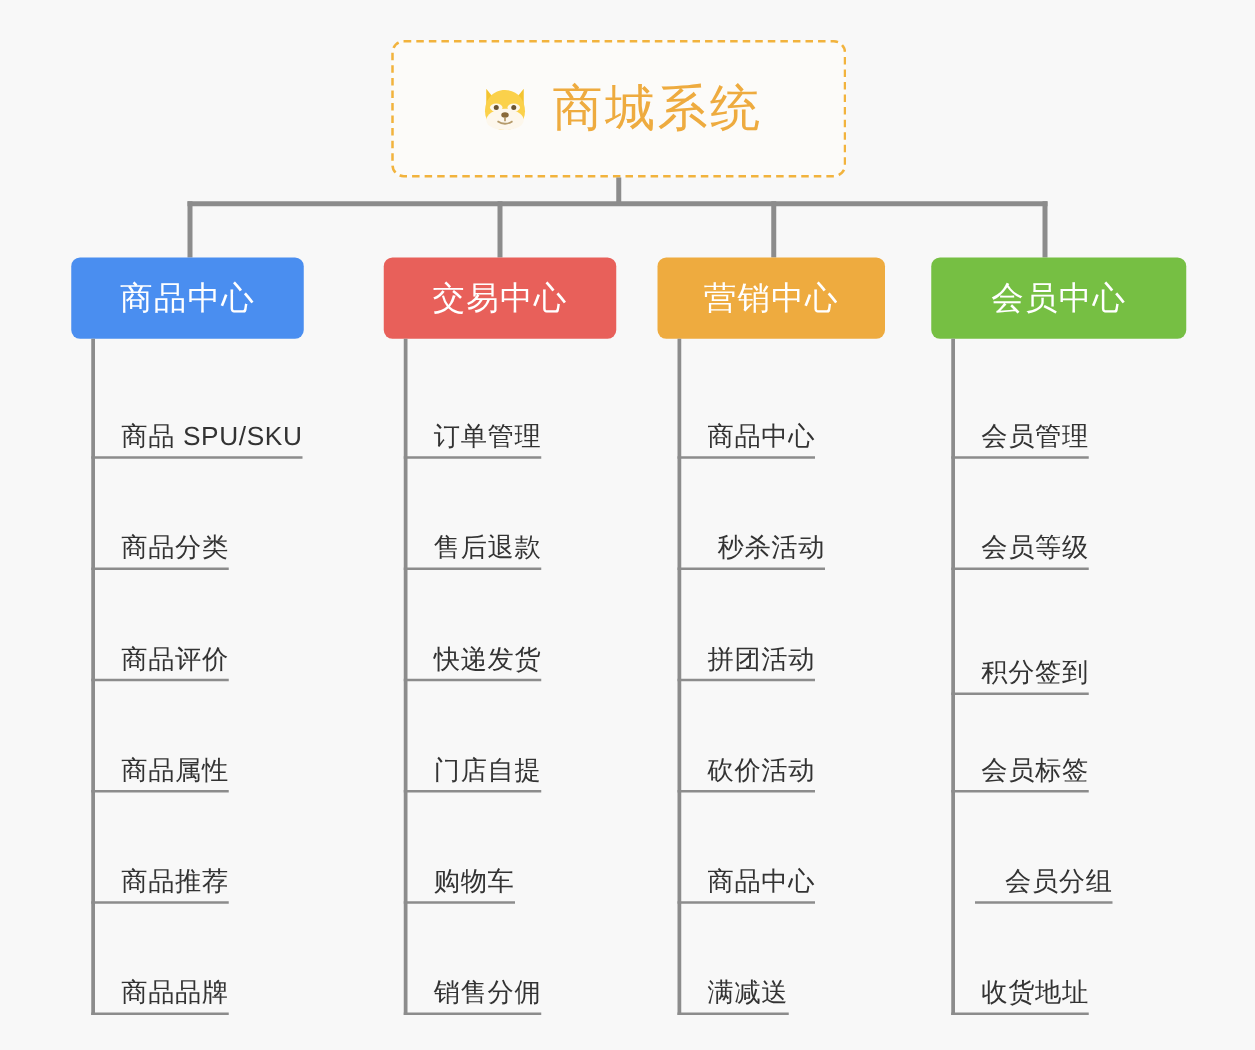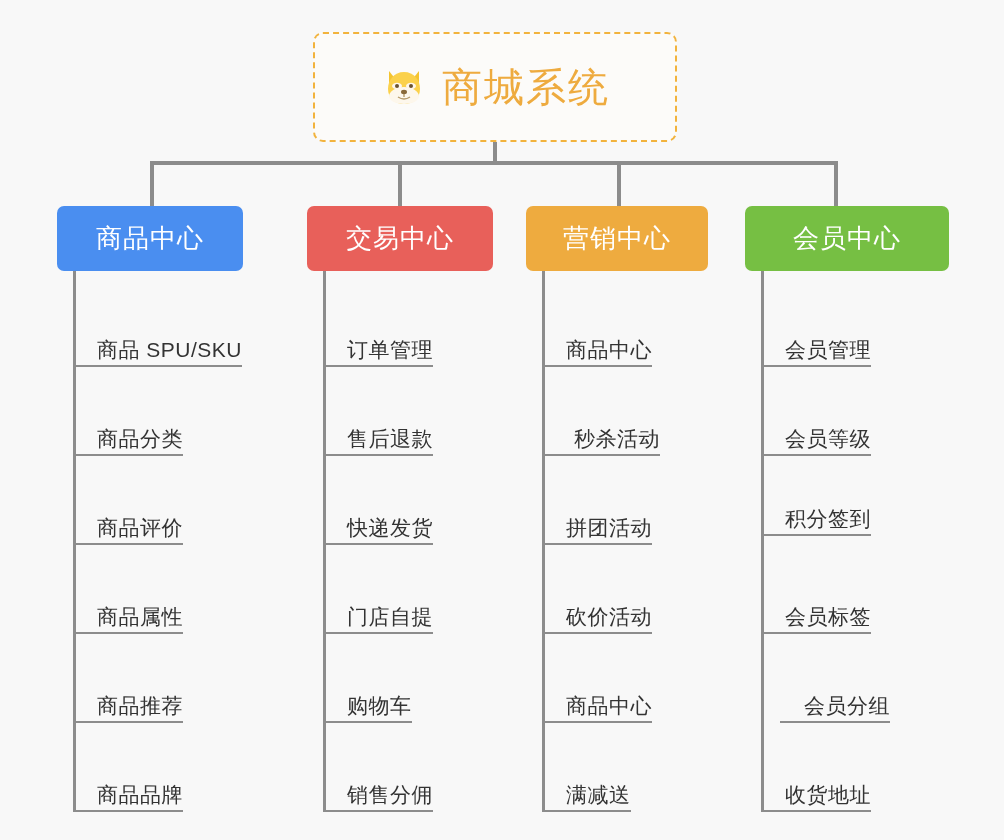--- a/index.html
+++ b/index.html
@@ -240,21 +240,21 @@
       <span>会员中心</span>
     </div>
     <div class="spine" style="height: 541px;"></div>
     <div class="items">
         <div class="item" style="top: 56px;">
           <span class="item-label">会员管理</span>
         </div>
         <div class="item" style="top: 145px;">
           <span class="item-label">会员等级</span>
         </div>
-        <div class="item" style="top: 225px;">
+        <div class="item" style="top: 245px;">
           <span class="item-label">积分签到</span>
         </div>
         <div class="item" style="top: 323px;">
           <span class="item-label">会员标签</span>
         </div>
         <div class="item" style="top: 412px; margin-left: 19px;">
           <span class="item-label">会员分组</span>
         </div>
         <div class="item" style="top: 501px;">
           <span class="item-label">收货地址</span>

